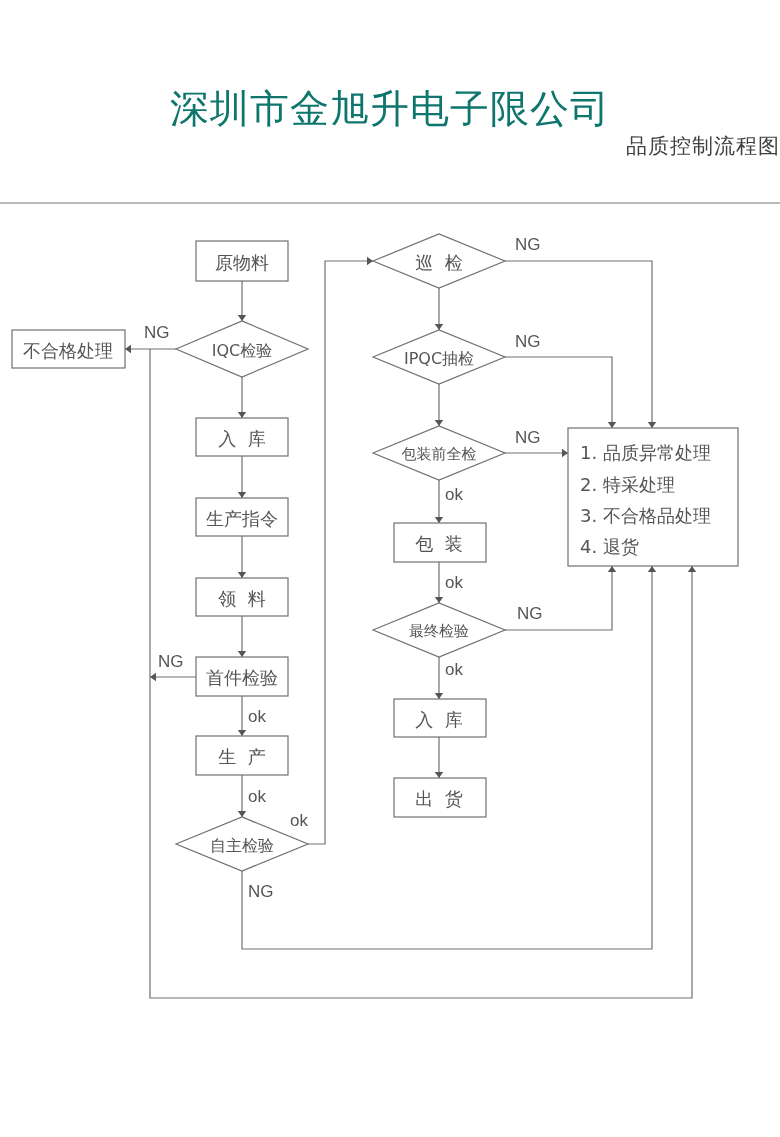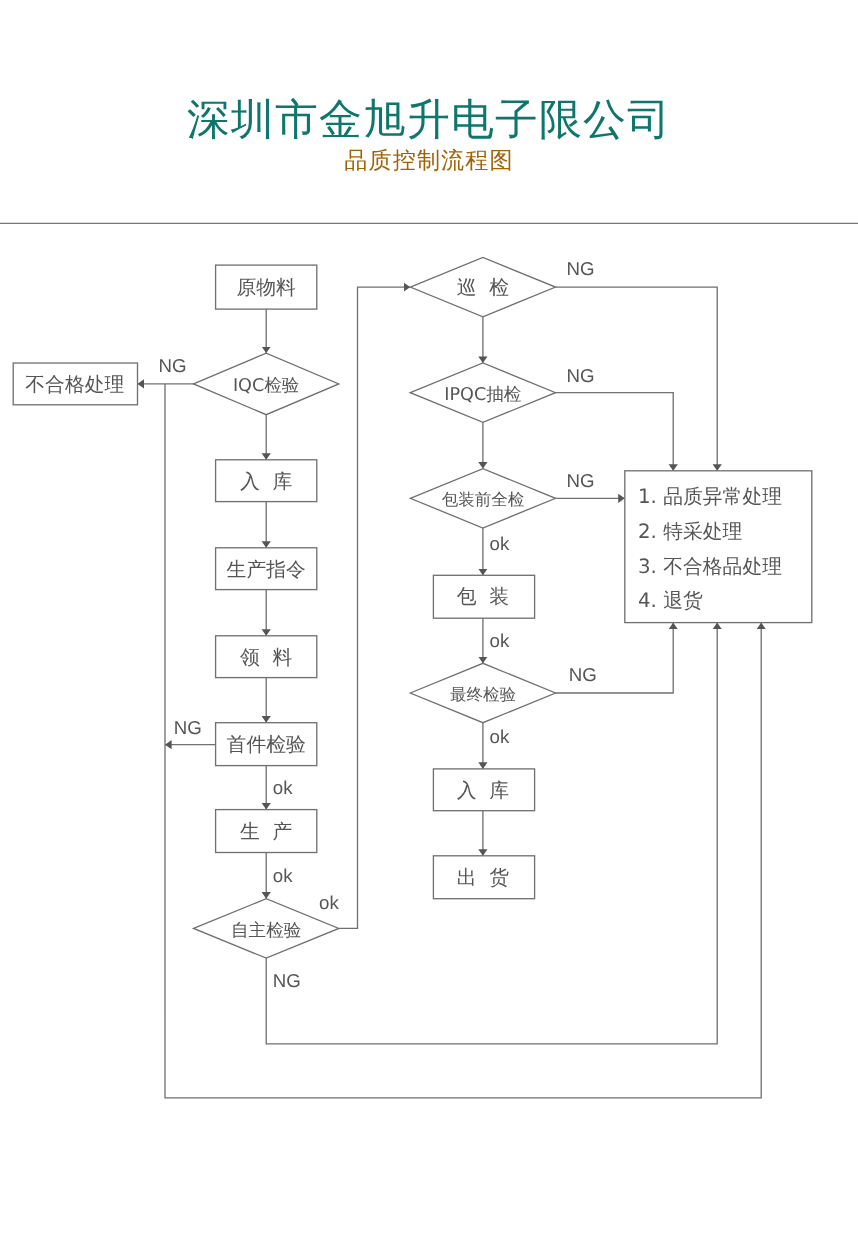--- a/index.html
+++ b/index.html
@@ -1,22 +1,22 @@
 <!DOCTYPE html>
 <html><head>
 <meta charset="utf-8">
 <style>
   html, body { margin:0; padding:0; background:#ffffff; }
   body { width:780px; height:1137px; position:relative; overflow:hidden;
          font-family:"DejaVu Sans","Liberation Sans",sans-serif; color:#555; }
   .title { position:absolute; left:0; width:780px; text-align:center; top:82px;
            font-family:"DejaVu Serif","Liberation Serif",serif; font-size:39px; color:#0f766e;
            letter-spacing:1px; }
-  .subtitle { position:absolute; left:0; width:780px; text-align:center; top:132px;
-           font-size:21px; color:#a16207; letter-spacing:1px; }
+  .subtitle { position:absolute; left:0; width:780px; text-align:right; top:132px;
+           font-size:21px; color:#404040; letter-spacing:1px; }
   svg { position:absolute; left:0; top:0; }
   .node-text { font-size:18px; fill:#555; }
   .label { font-size:17px; fill:#555; font-family:"Liberation Sans","DejaVu Sans",sans-serif; }
   .list-text { font-size:18px; fill:#555; }
 </style>
 </head>
 <body>
 
 <div class="title">深圳市金旭升电子限公司</div>
 <div class="subtitle">品质控制流程图</div>

